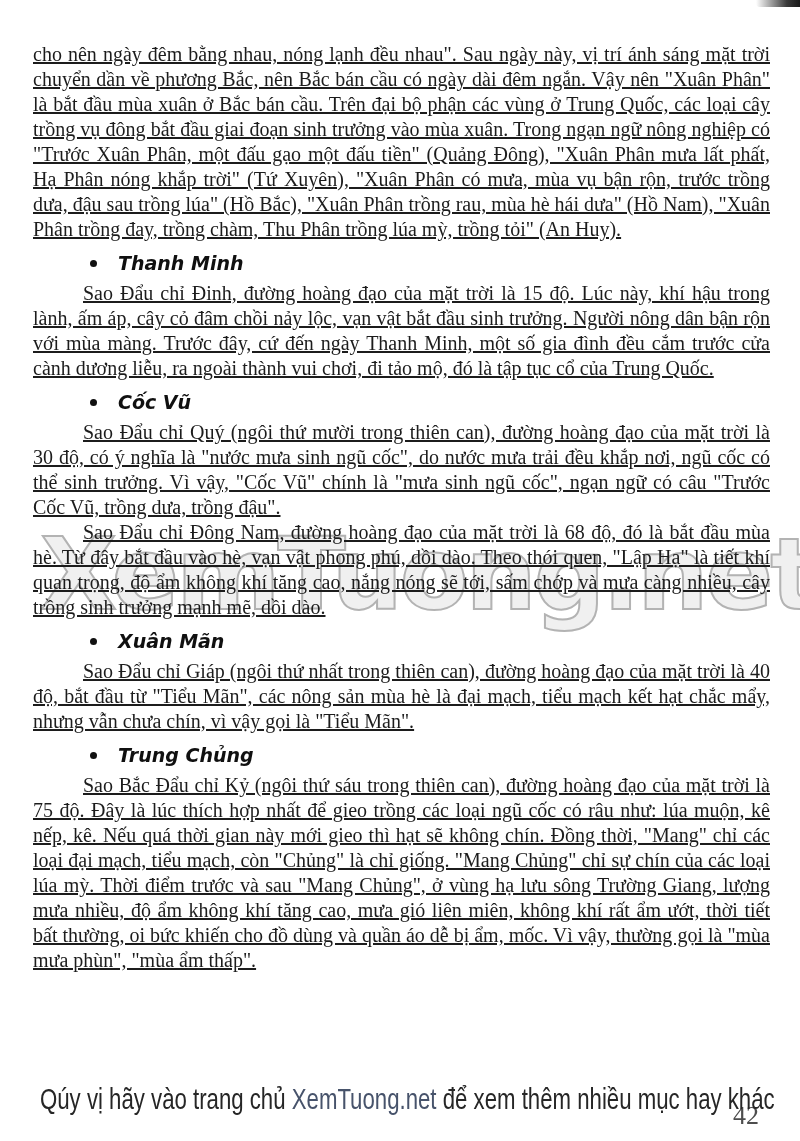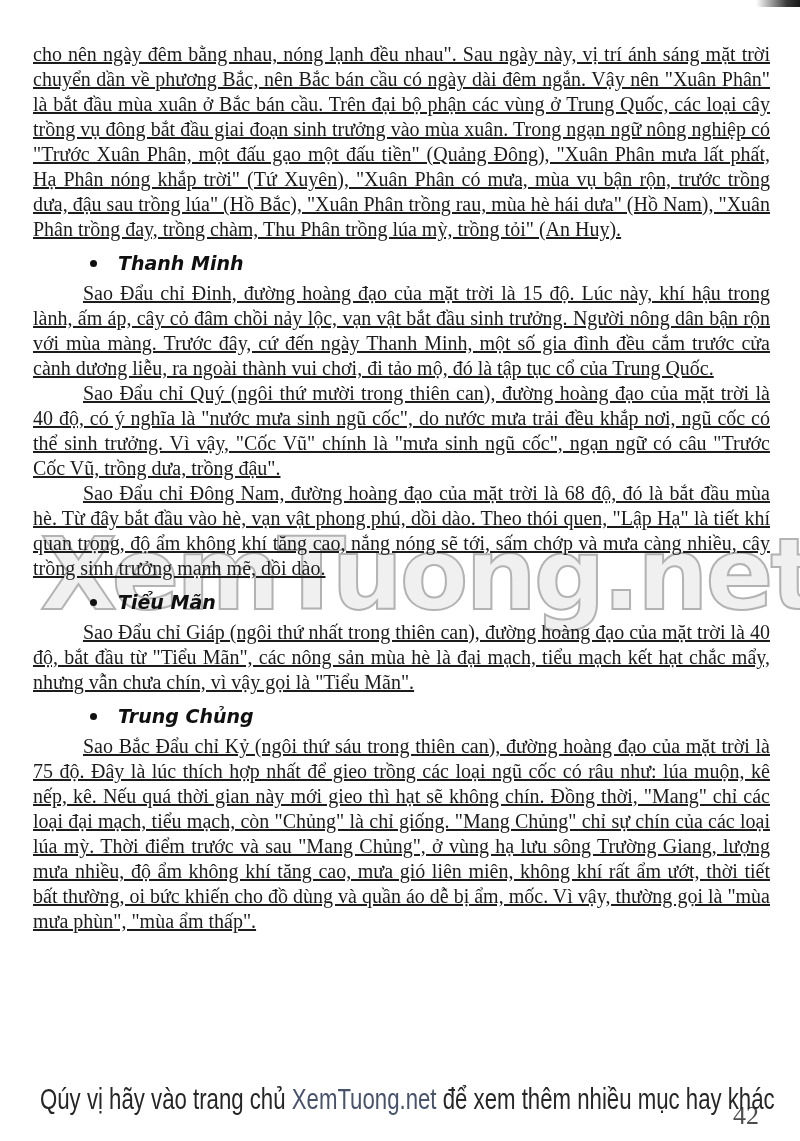--- a/index.html
+++ b/index.html
@@ -100,27 +100,31 @@
 <div class="content">
 
   <p class="no-indent">cho nên ngày đêm bằng nhau, nóng lạnh đều nhau". Sau ngày này, vị trí ánh sáng mặt trời chuyển dần về phương Bắc, nên Bắc bán cầu có ngày dài đêm ngắn. Vậy nên "Xuân Phân" là bắt đầu mùa xuân ở Bắc bán cầu. Trên đại bộ phận các vùng ở Trung Quốc, các loại cây trồng vụ đông bắt đầu giai đoạn sinh trưởng vào mùa xuân. Trong ngạn ngữ nông nghiệp có "Trước Xuân Phân, một đấu gạo một đấu tiền" (Quảng Đông), "Xuân Phân mưa lất phất, Hạ Phân nóng khắp trời" (Tứ Xuyên), "Xuân Phân có mưa, mùa vụ bận rộn, trước trồng dưa, đậu sau trồng lúa" (Hồ Bắc), "Xuân Phân trồng rau, mùa hè hái dưa" (Hồ Nam), "Xuân Phân trồng đay, trồng chàm, Thu Phân trồng lúa mỳ, trồng tỏi" (An Huy).</p>
 
   <div class="section-heading">
     <span class="bullet-dot"></span>
     <span>Thanh Minh</span>
   </div>
   <p>Sao Đẩu chỉ Đinh, đường hoàng đạo của mặt trời là 15 độ. Lúc này, khí hậu trong lành, ấm áp, cây cỏ đâm chồi nảy lộc, vạn vật bắt đầu sinh trưởng. Người nông dân bận rộn với mùa màng. Trước đây, cứ đến ngày Thanh Minh, một số gia đình đều cắm trước cửa cành dương liễu, ra ngoài thành vui chơi, đi tảo mộ, đó là tập tục cổ của Trung Quốc.</p>
 
-  <p>Sao Đẩu chỉ Quý (ngôi thứ mười trong thiên can), đường hoàng đạo của mặt trời là 40 độ, có ý nghĩa là "nước mưa sinh ngũ cốc", do nước mưa trải đều khắp nơi, ngũ cốc có thể sinh trưởng. Vì vậy, "Cốc Vũ" chính là "mưa sinh ngũ cốc", ngạn ngữ có câu "Trước Cốc Vũ, trồng dưa, trồng đậu".</p>
+  <div class="section-heading">
+    <span class="bullet-dot"></span>
+    <span>Cốc Vũ</span>
+  </div>
+  <p>Sao Đẩu chỉ Quý (ngôi thứ mười trong thiên can), đường hoàng đạo của mặt trời là 30 độ, có ý nghĩa là "nước mưa sinh ngũ cốc", do nước mưa trải đều khắp nơi, ngũ cốc có thể sinh trưởng. Vì vậy, "Cốc Vũ" chính là "mưa sinh ngũ cốc", ngạn ngữ có câu "Trước Cốc Vũ, trồng dưa, trồng đậu".</p>
 
   <p>Sao Đẩu chỉ Đông Nam, đường hoàng đạo của mặt trời là 68 độ, đó là bắt đầu mùa hè. Từ đây bắt đầu vào hè, vạn vật phong phú, dồi dào. Theo thói quen, "Lập Hạ" là tiết khí quan trọng, độ ẩm không khí tăng cao, nắng nóng sẽ tới, sấm chớp và mưa càng nhiều, cây trồng sinh trưởng mạnh mẽ, dồi dào.</p>
 
   <div class="section-heading">
     <span class="bullet-dot"></span>
-    <span>Tiểu Mãn</span>
+    <span>Xuân Mãn</span>
   </div>
   <p>Sao Đẩu chỉ Giáp (ngôi thứ nhất trong thiên can), đường hoàng đạo của mặt trời là 40 độ, bắt đầu từ "Tiểu Mãn", các nông sản mùa hè là đại mạch, tiểu mạch kết hạt chắc mẩy, nhưng vẫn chưa chín, vì vậy gọi là "Tiểu Mãn".</p>
 
   <div class="section-heading">
     <span class="bullet-dot"></span>
     <span>Trung Chủng</span>
   </div>
   <p>Sao Bắc Đẩu chỉ Kỷ (ngôi thứ sáu trong thiên can), đường hoàng đạo của mặt trời là 75 độ. Đây là lúc thích hợp nhất để gieo trồng các loại ngũ cốc có râu như: lúa muộn, kê nếp, kê. Nếu quá thời gian này mới gieo thì hạt sẽ không chín. Đồng thời, "Mang" chỉ các loại đại mạch, tiểu mạch, còn "Chủng" là chỉ giống. "Mang Chủng" chỉ sự chín của các loại lúa mỳ. Thời điểm trước và sau "Mang Chủng", ở vùng hạ lưu sông Trường Giang, lượng mưa nhiều, độ ẩm không khí tăng cao, mưa gió liên miên, không khí rất ẩm ướt, thời tiết bất thường, oi bức khiến cho đồ dùng và quần áo dễ bị ẩm, mốc. Vì vậy, thường gọi là "mùa mưa phùn", "mùa ẩm thấp".</p>
 
 </div>

